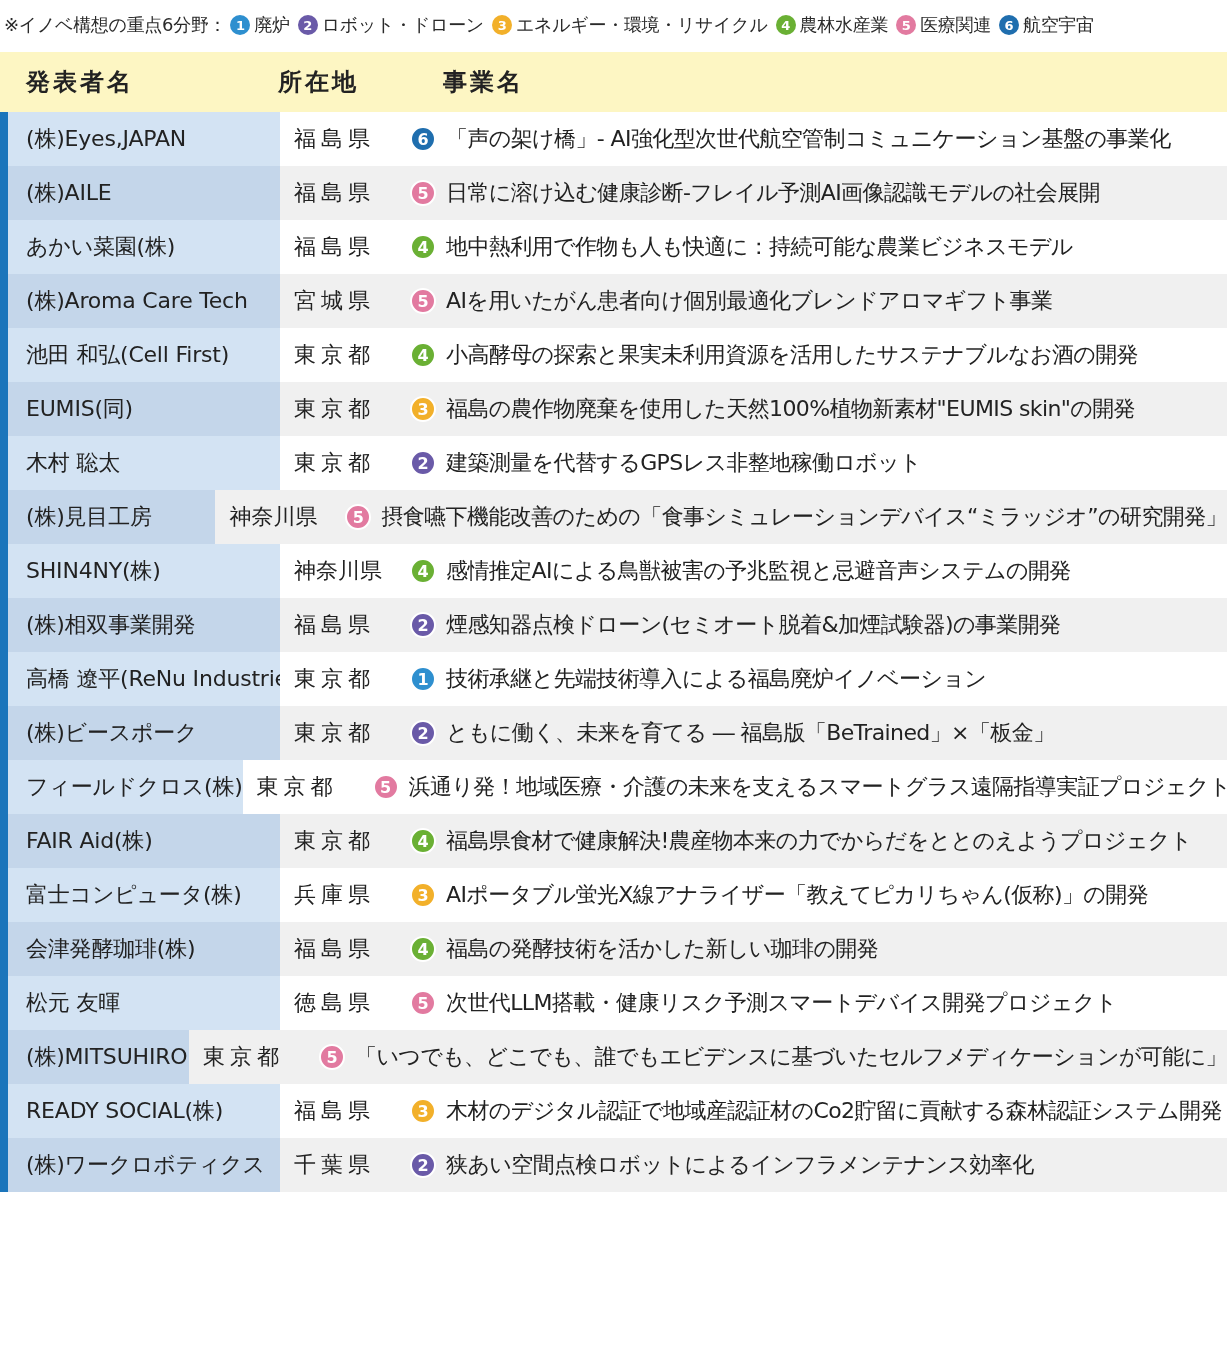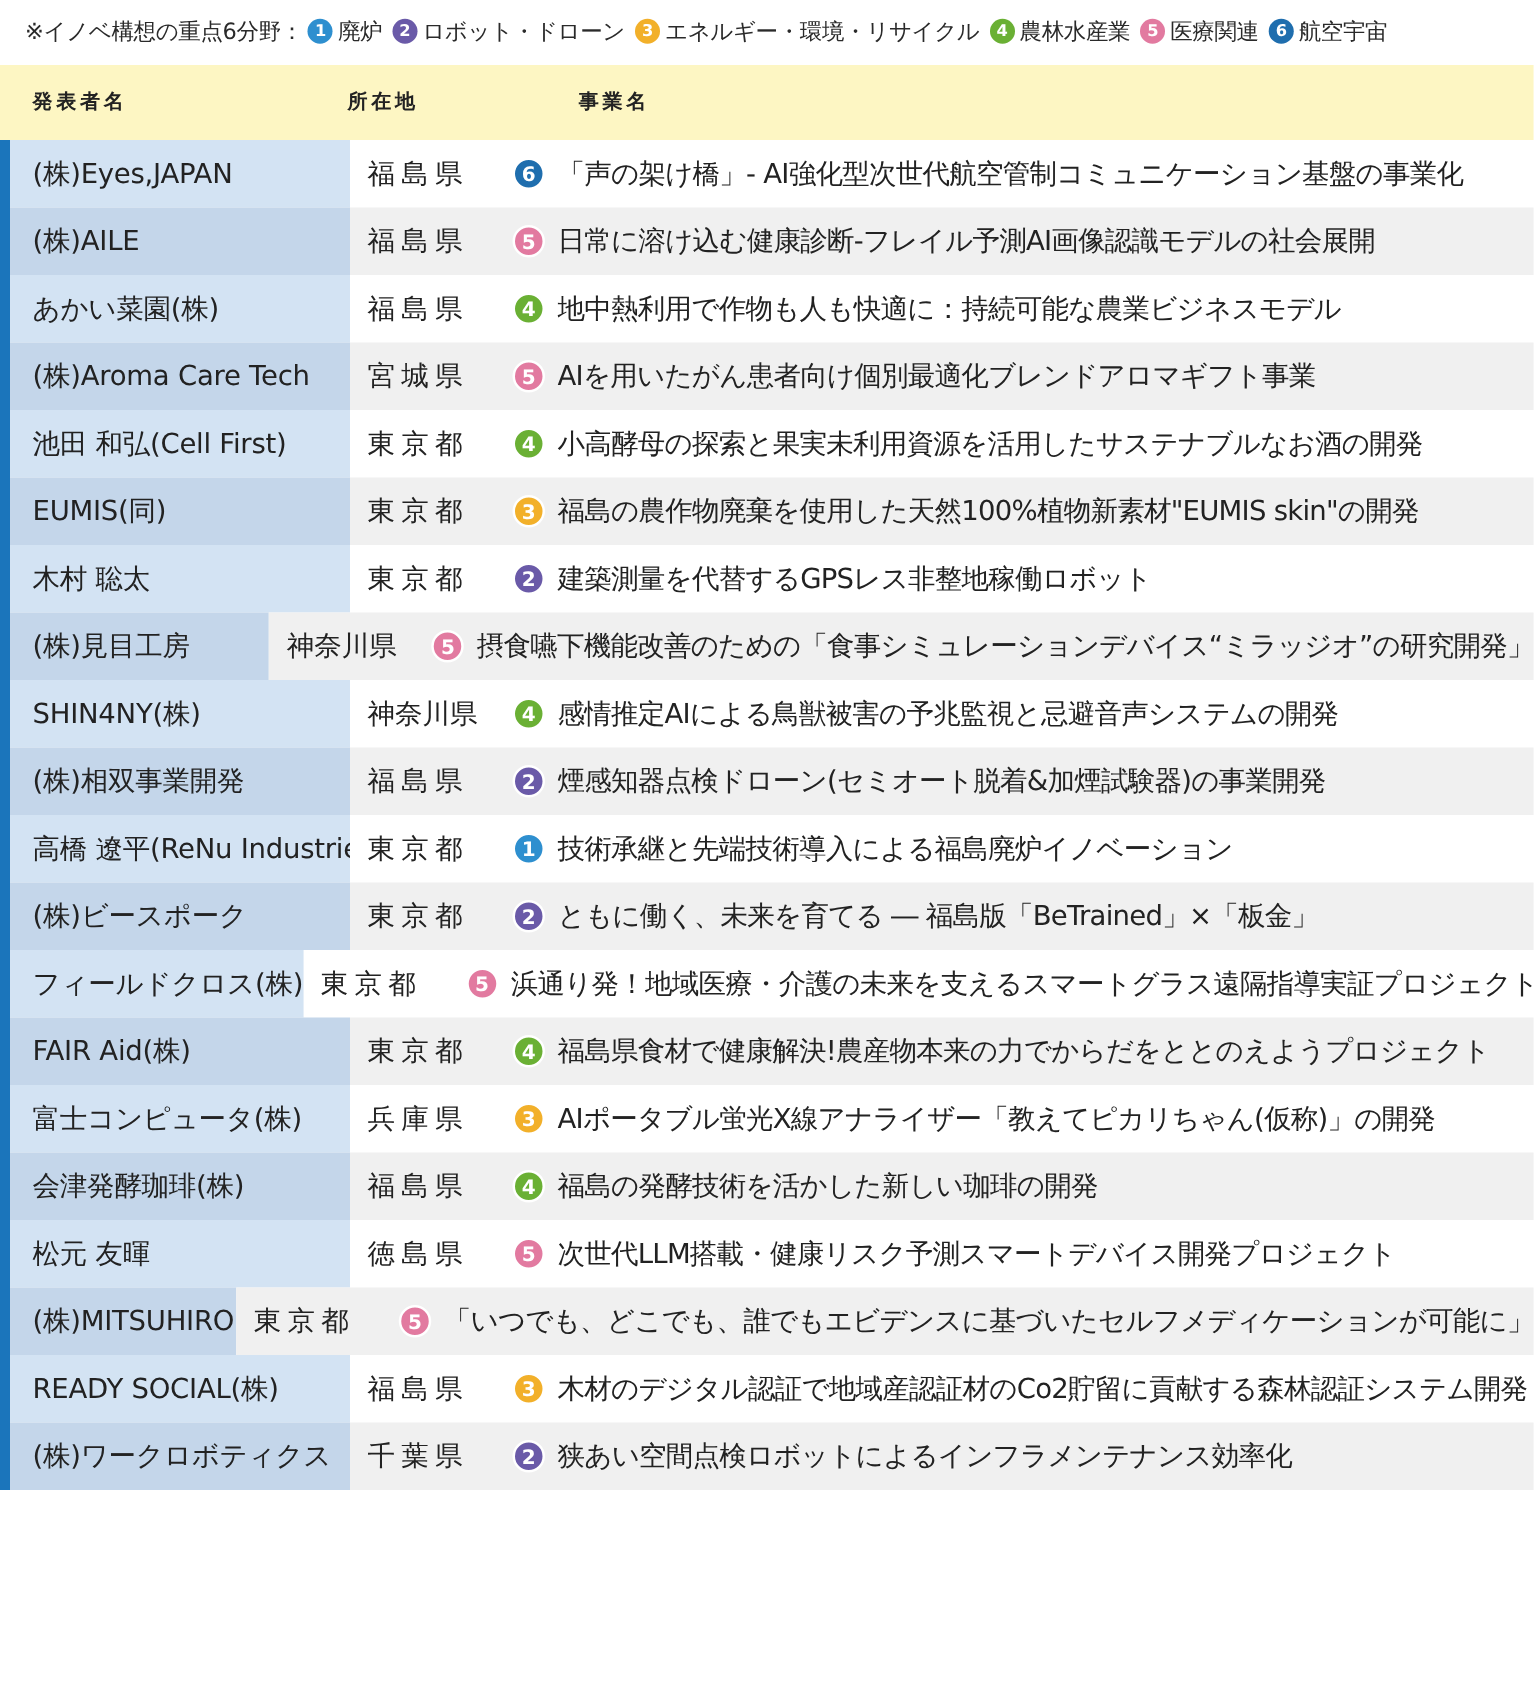--- a/index.html
+++ b/index.html
@@ -4,35 +4,35 @@
 <style>
   html, body { margin: 0; padding: 0; }
   body {
     width: 1227px; height: 1350px; overflow: hidden;
     background: #ffffff;
     font-family: "DejaVu Sans", "Liberation Sans", sans-serif;
     color: #222222;
   }
   .legend {
     height: 50px; display: flex; align-items: center;
-    padding-left: 20px; font-size: 18px; white-space: nowrap; color: #2a2a2a;
+    padding-left: 4px; font-size: 18px; white-space: nowrap; color: #2a2a2a;
     letter-spacing: -0.3px;
   }
   .legend .lg-item { display: inline-flex; align-items: center; margin-right: 8px; }
   .legend .lg-item .badge { width: 20px; height: 20px; font-size: 13px; margin-right: 4px; border: none; }
   .legend .prefix { margin-right: 4px; }
 
   .header {
     height: 60px; margin-top: 2px; background: #fdf6c3;
-    position: relative; font-weight: bold; font-size: 16px; letter-spacing: 3px;
+    position: relative; font-weight: bold; font-size: 24px; letter-spacing: 3px;
   }
   .header span { position: absolute; top: 50%; transform: translateY(-50%); }
   .h-name { left: 26px; }
   .h-loc { left: 278px; }
-  .h-proj { left: 463px; }
+  .h-proj { left: 443px; }
 
   .table { position: relative; }
   .stripe {
     position: absolute; left: 0; top: 0; bottom: 0; width: 8px; background: #1b75bb;
   }
   .row { display: flex; height: 54px; align-items: stretch; }
   .cell-name {
     width: 272px; margin-left: 8px; display: flex; align-items: center;
     padding-left: 18px; box-sizing: border-box; font-size: 22px; white-space: nowrap;
     background: #d3e3f3; letter-spacing: -0.2px;

